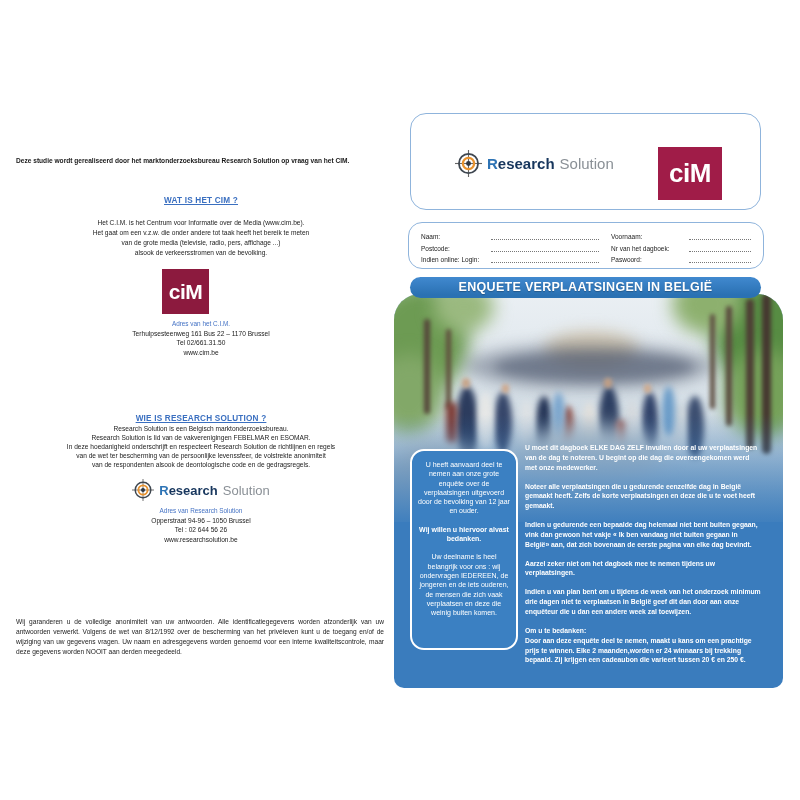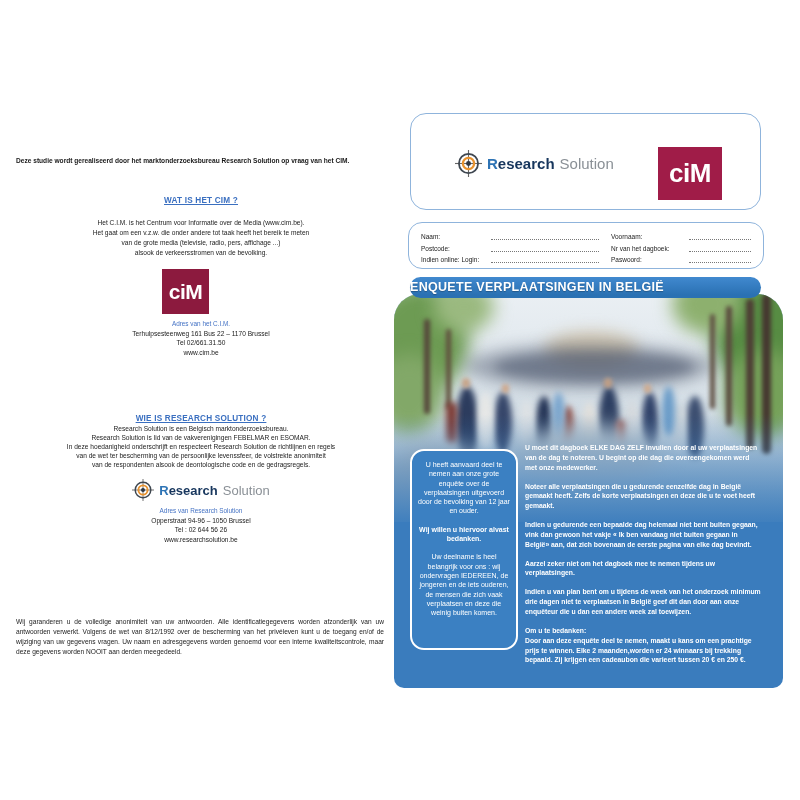--- a/index.html
+++ b/index.html
@@ -33,21 +33,21 @@
   .rs-hdr { position:absolute; left:44px; top:36px; }
   .rs-hdr .rs-research, .rs-hdr .rs-solution { font-size:15px; }
   .cim-hdr { position:absolute; left:247px; top:33px; width:64px; height:53px; font-size:26px; background:#a01c48; }
   .icon-cross { display:block; }
 
   .form-box { position:absolute; left:14px; top:222px; width:356px; height:47px; background:#fff; border:1.5px solid #8fb4dc; border-radius:14px; padding:6px 12px 5px 12px; display:flex; flex-direction:column; justify-content:space-between; }
   .form-row { display:grid; grid-template-columns:70px 1fr 12px 78px 62px; align-items:end; height:11px; }
   .form-label { font-size:6.5px; color:#222; }
   .dots { border-bottom:1px dotted #777; height:8px; }
 
-  .banner { position:absolute; left:16px; top:277px; width:351px; height:21px; border-radius:11px; background:linear-gradient(180deg,#4189cf 0%,#2a71b3 85%); color:#fff; font-weight:bold; font-size:12.5px; line-height:21px; text-align:left; letter-spacing:0.3px; z-index:5; text-shadow:0 1px 1px rgba(0,0,0,0.25); }
+  .banner { position:absolute; left:16px; top:277px; width:351px; height:21px; border-radius:11px; background:linear-gradient(180deg,#4189cf 0%,#2a71b3 85%); color:#fff; font-weight:bold; font-size:12.5px; line-height:21px; text-align:center; letter-spacing:0.3px; z-index:5; text-shadow:0 1px 1px rgba(0,0,0,0.25); }
 
   .panel { position:absolute; left:0; top:294px; width:389px; height:394px; background:#3a7cbd; border-radius:26px 26px 10px 10px; overflow:hidden; }
   .photo { position:absolute; left:0; top:0; width:389px; height:228px; background:linear-gradient(180deg,#eaeff3 0%,#dfe7ed 35%,#c6d3dd 65%,#9fb8ca 100%); overflow:hidden; }
   .fade { position:absolute; left:0; top:120px; width:389px; height:115px; background:linear-gradient(180deg, rgba(58,124,189,0) 0%, rgba(58,124,189,0.55) 55%, #3a7cbd 100%); z-index:2; }
 
   .intro-box { position:absolute; left:16px; top:155px; width:108px; height:201px; background:#3b80c2; border:2.5px solid #fff; border-radius:14px; z-index:3; padding:9px 6px; color:#fff; text-align:center; font-size:7px; line-height:1.33; }
   .intro-box p { margin-bottom:9px; }
   .intro-bold { font-weight:bold; }
 
   .instructions { position:absolute; left:131px; top:149px; width:236px; z-index:3; color:#fff; font-size:6.8px; font-weight:bold; line-height:1.45; }

